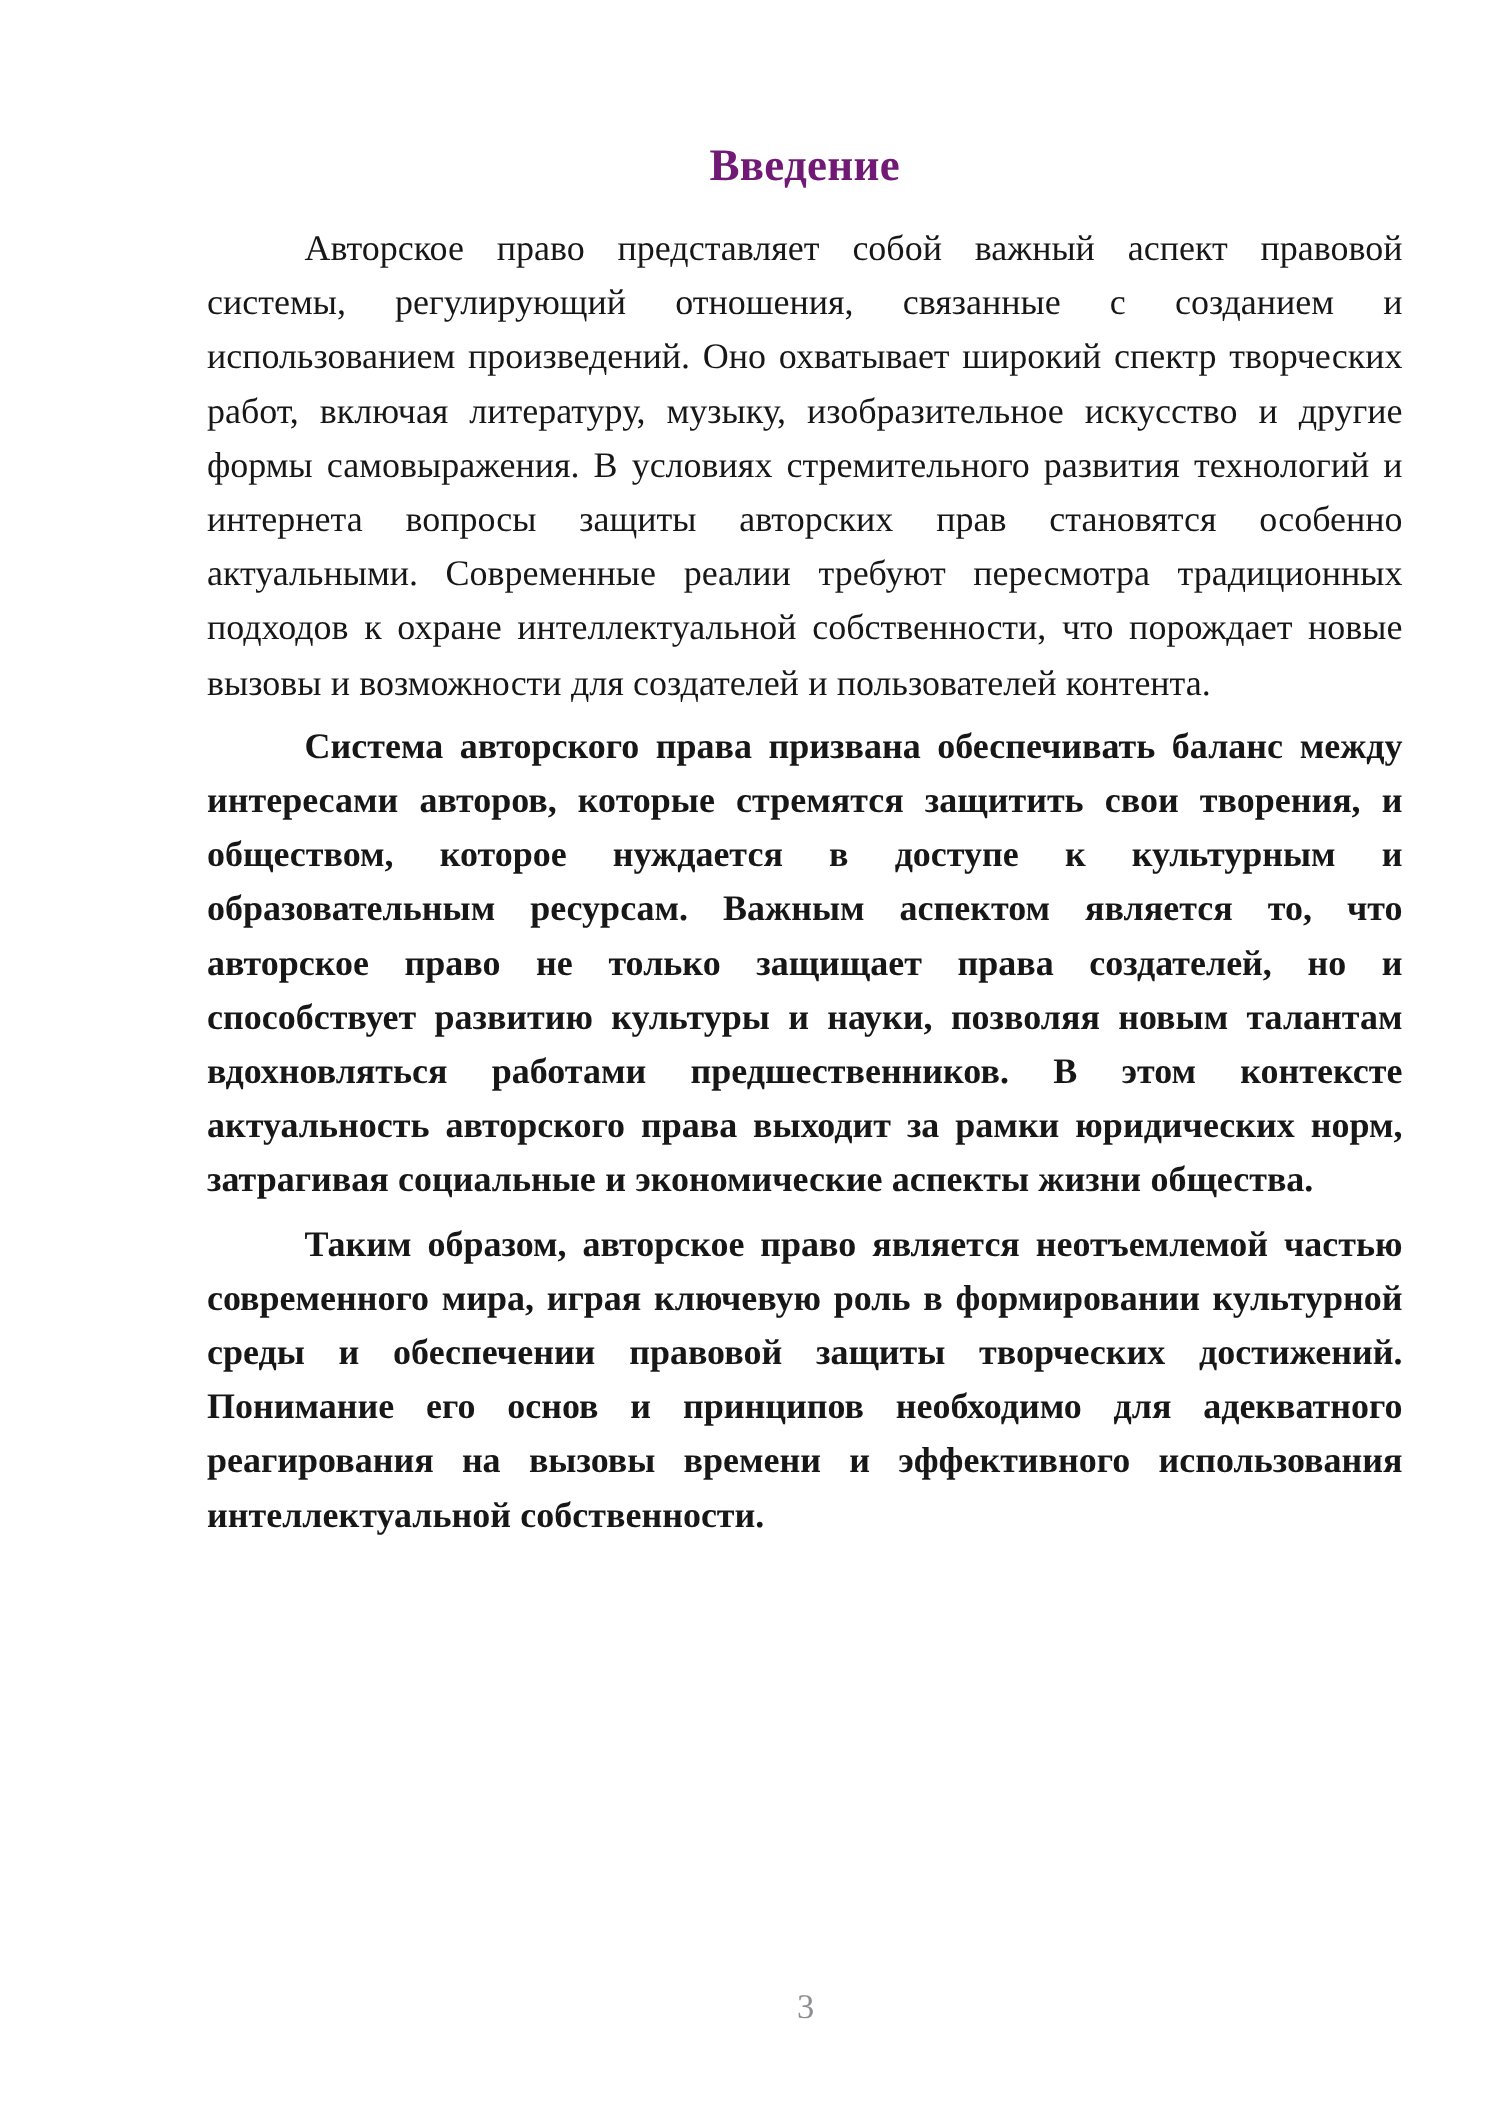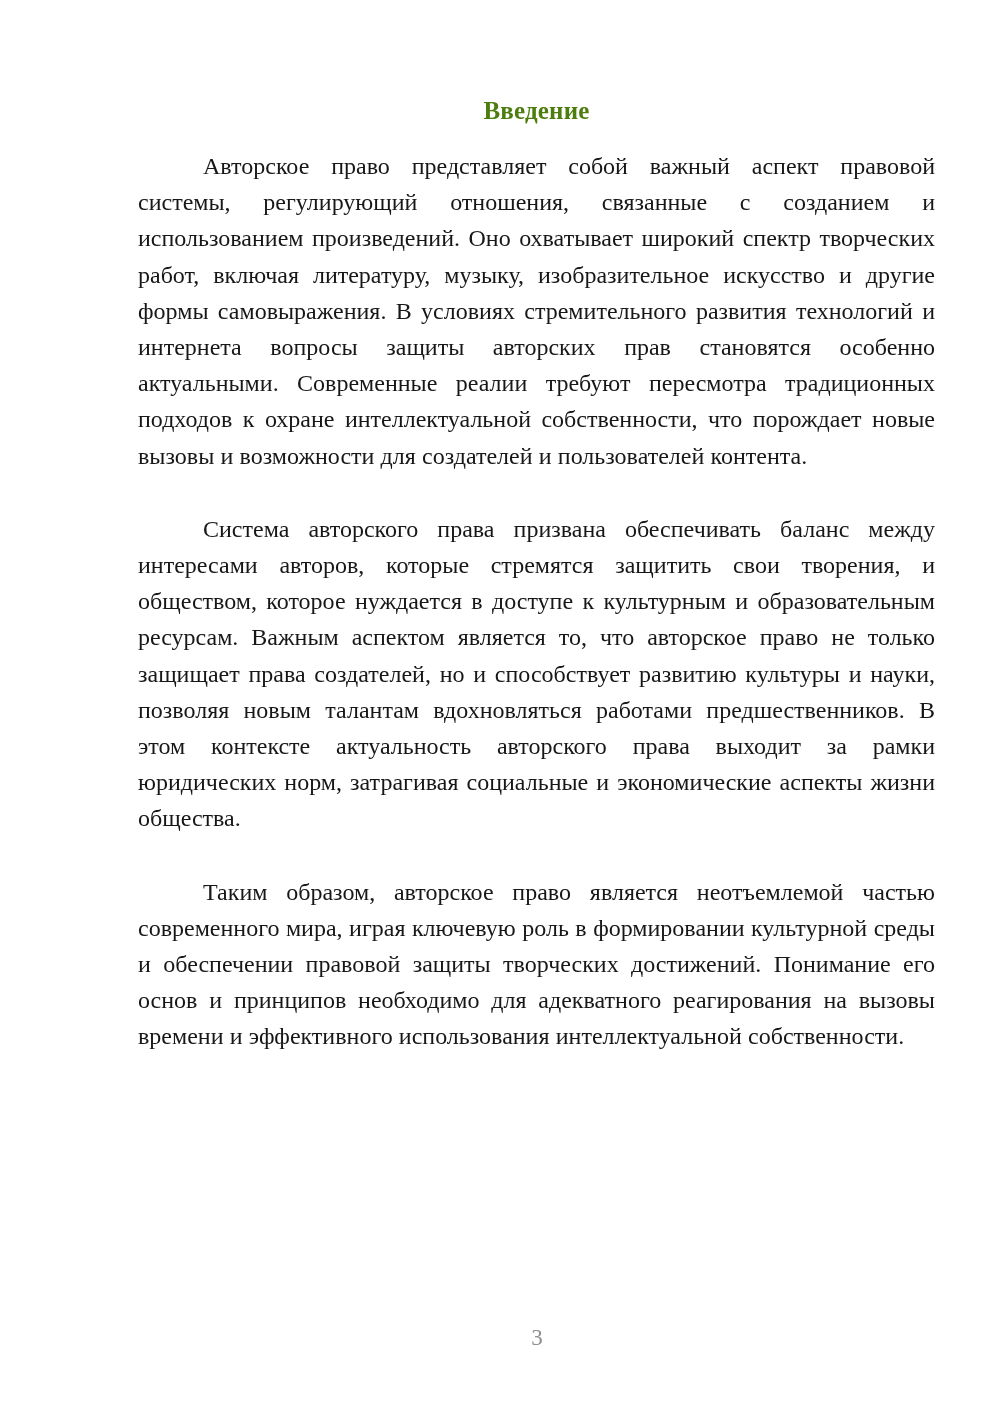--- a/index.html
+++ b/index.html
@@ -23,48 +23,49 @@
 
   .content-block {
     position: absolute;
     left: 138px;
     top: 0;
     width: 797px;
   }
 
   .doc-title {
     text-align: center;
-    font-size: 25px;
+    font-size: 30px;
     font-weight: bold;
     letter-spacing: 0.2px;
     margin: 0;
     padding-top: 96px;
     line-height: 30px;
-    color: #4d7c0f;
+    color: #701a75;
   }
 
   .body-text {
     margin: 0;
     font-size: 24px;
     line-height: 36.2px;
     text-align: justify;
     text-justify: inter-word;
     text-indent: 65px;
     color: #171717;
     -webkit-hyphens: none;
     hyphens: none;
     word-spacing: 0.2px;
   }
 
   .body-text.first {
     margin-top: 22px;
   }
 
   .body-text.spaced {
-    margin-top: 37px;
+    margin-top: 6px;
+    font-weight: bold;
   }
 
   .page-number {
     position: absolute;
     left: 0;
     top: 1323px;
     width: 1000px;
     text-align: center;
     font-size: 23px;
     line-height: 30px;

